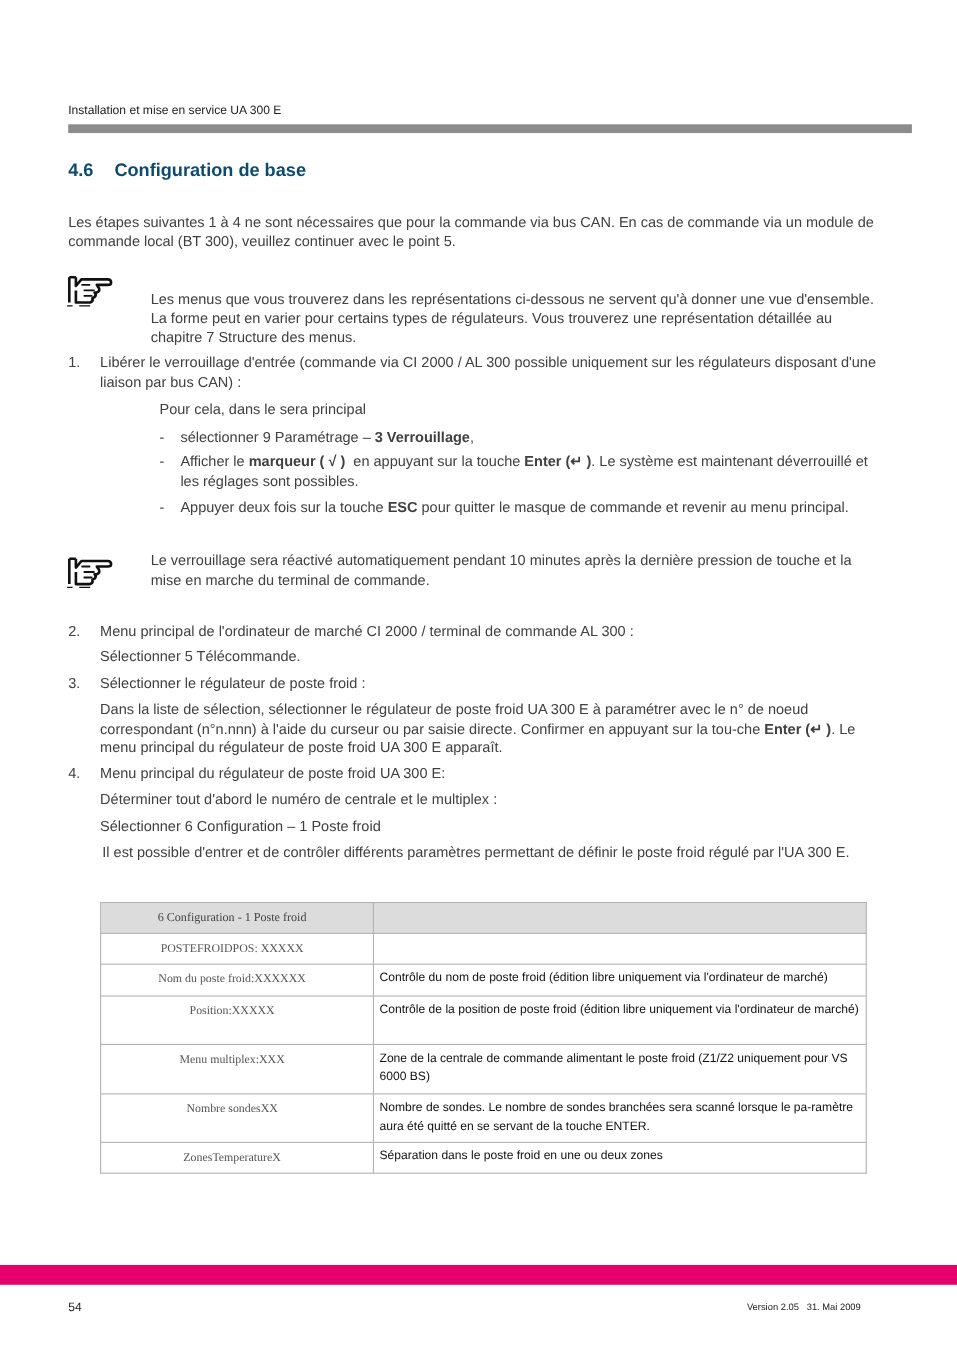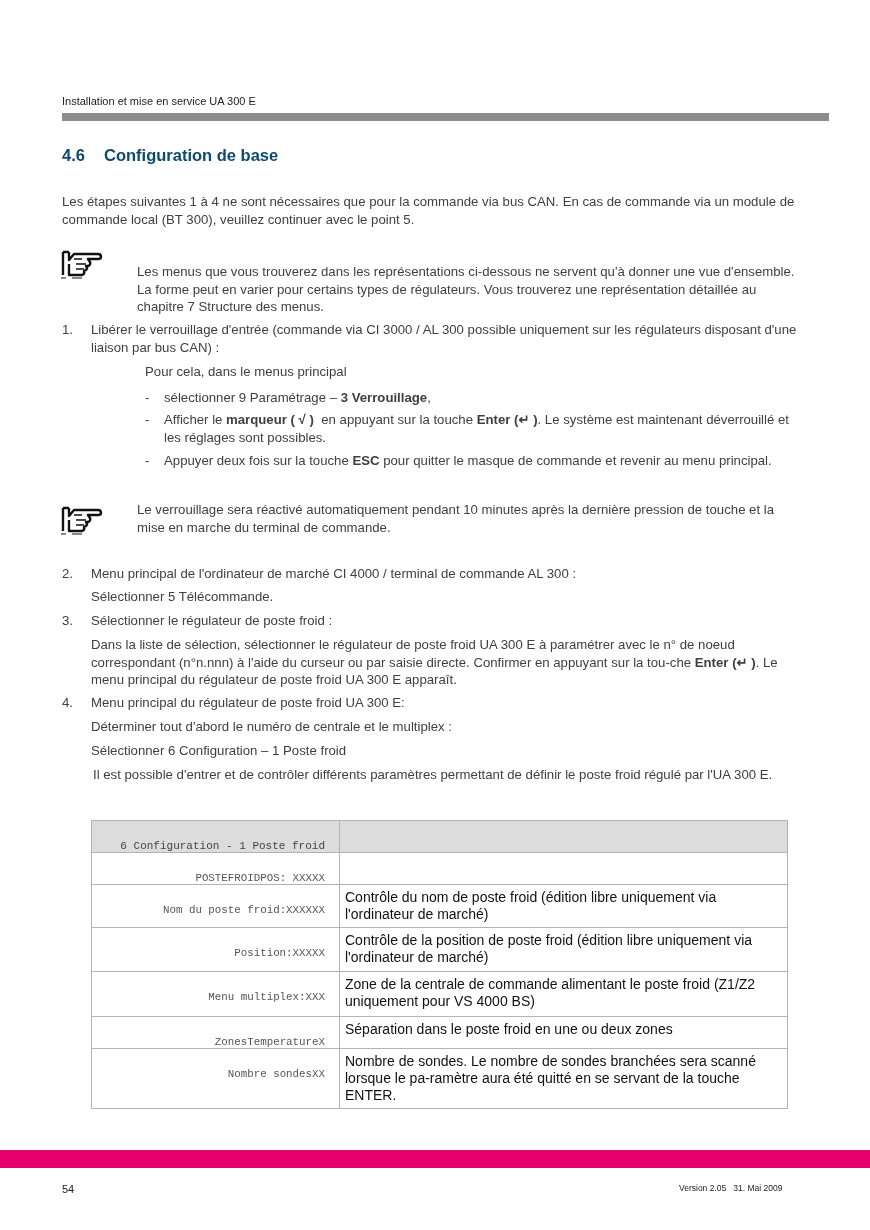--- a/index.html
+++ b/index.html
@@ -27,25 +27,25 @@
   table.cfg {
     position: absolute; left: 91px; top: 820px; width: 697px;
     border-collapse: collapse; table-layout: fixed;
   }
   table.cfg td {
     border: 1px solid #b3b3b3; vertical-align: top; padding: 0;
   }
   table.cfg tr.head td { background: #dcdcdc; height: 27px; }
   td.c1 { width: 247px; }
   .mono {
-    font-family: Liberation Mono, monospace; font-size: 10.8px; color: #555;
-    display: flex; justify-content: flex-end; padding: 7px 14px 0 5px; margin-top: 12px;
+    font-family: Liberation Serif, serif; font-size: 10.8px; color: #555;
+    display: flex; justify-content: center; padding: 7px 14px 0 5px;
   }
   .head .mono { color: #444; font-size: 11px; padding-top: 7px; }
-  .desc { font-size: 14px; line-height: 17px; color: #111; padding: 4px 6px 4px 5px; }
+  .desc { font-size: 11px; line-height: 17px; color: #111; padding: 4px 6px 4px 5px; }
 
   .pink-bar { left: 0; top: 1150px; width: 870px; height: 18px; background: #e5006d; }
   .page-num { left: 62px; top: 1183px; font-size: 11px; color: #222; }
   .version { left: 679px; top: 1183px; font-size: 8.5px; color: #222; }
 </style>
 </head>
 <body>
 
 <div class="abs running-header">Installation et mise en service UA 300 E</div>
 <div class="abs gray-bar"></div>
@@ -57,22 +57,22 @@
 <div class="abs para intro">Les étapes suivantes 1 à 4 ne sont nécessaires que pour la commande via bus CAN. En cas de commande via un module de commande local (BT 300), veuillez continuer avec le point 5.</div>
 
 <svg class="abs note-icon" style="left:60px;top:250px" viewBox="0 0 44 30">
   <path d="M3 2 L3 25 M3 2 L9 2 M9 2 L9 10 L14 4 L24 4 L38 4 Q41 4 41 7 Q41 9 38 9 L28 9 L30 12 Q31 15 28 16 L26 16 Q28 18 26 20 L24 21 Q25 24 22 25 L9 25 L9 14" fill="none" stroke="#111" stroke-width="2.4" stroke-linejoin="round"></path>
   <path d="M14 9 L22 9 M16 14 L26 14 M16 19 L24 19" stroke="#111" stroke-width="1.6"></path>
   <path d="M1 28 L6 28 M12 28 L22 28" stroke="#111" stroke-width="1.2"></path>
 </svg>
 <div class="abs para note-text" style="top:263px">Les menus que vous trouverez dans les représentations ci-dessous ne servent qu'à donner une vue d'ensemble. La forme peut en varier pour certains types de régulateurs. Vous trouverez une représentation détaillée au chapitre 7 Structure des menus.</div>
 
 <div class="abs para li-num" style="top:321px">1.</div>
-<div class="abs para li-text" style="top:321px">Libérer le verrouillage d'entrée (commande via CI 3000 / AL 300 possible uniquement sur les régulateurs disposant d'une liaison par bus CAN) :</div>
-<div class="abs para sub" style="top:363px">Pour cela, dans le menus principal</div>
+<div class="abs para li-text" style="top:321px">Libérer le verrouillage d'entrée (commande via CI 2000 / AL 300 possible uniquement sur les régulateurs disposant d'une liaison par bus CAN) :</div>
+<div class="abs para sub" style="top:363px">Pour cela, dans le sera principal</div>
 
 <div class="abs para dash-item" style="top:389px;height:18px">
   <span class="dash">-</span>
   <span class="dash-body"><span>sélectionner 9 Paramétrage – </span><b>3 Verrouillage</b><span>,</span></span>
 </div>
 <div class="abs para dash-item" style="top:411px;height:36px">
   <span class="dash">-</span>
   <span class="dash-body"><span>Afficher le </span><b>marqueur ( √ )</b><span style="white-space:pre">  en appuyant sur la touche </span><b>Enter (↵ )</b><span>. Le système est maintenant déverrouillé et les réglages sont possibles.</span></span>
 </div>
 <div class="abs para dash-item" style="top:452px;height:36px">
@@ -81,21 +81,21 @@
 </div>
 
 <svg class="abs note-icon" style="left:60px;top:506px" viewBox="0 0 44 30">
   <path d="M3 2 L3 25 M3 2 L9 2 M9 2 L9 10 L14 4 L24 4 L38 4 Q41 4 41 7 Q41 9 38 9 L28 9 L30 12 Q31 15 28 16 L26 16 Q28 18 26 20 L24 21 Q25 24 22 25 L9 25 L9 14" fill="none" stroke="#111" stroke-width="2.4" stroke-linejoin="round"></path>
   <path d="M14 9 L22 9 M16 14 L26 14 M16 19 L24 19" stroke="#111" stroke-width="1.6"></path>
   <path d="M1 28 L6 28 M12 28 L22 28" stroke="#111" stroke-width="1.2"></path>
 </svg>
 <div class="abs para note-text" style="top:501px">Le verrouillage sera réactivé automatiquement pendant 10 minutes après la dernière pression de touche et la mise en marche du terminal de commande.</div>
 
 <div class="abs para li-num" style="top:565px">2.</div>
-<div class="abs para li-text" style="top:565px">Menu principal de l'ordinateur de marché CI 4000 / terminal de commande AL 300 :</div>
+<div class="abs para li-text" style="top:565px">Menu principal de l'ordinateur de marché CI 2000 / terminal de commande AL 300 :</div>
 <div class="abs para li-text" style="top:588px">Sélectionner 5 Télécommande.</div>
 
 <div class="abs para li-num" style="top:612px">3.</div>
 <div class="abs para li-text" style="top:612px">Sélectionner le régulateur de poste froid :</div>
 <div class="abs para li-text" style="top:636px"><span>Dans la liste de sélection, sélectionner le régulateur de poste froid UA 300 E à paramétrer avec le n° de noeud correspondant (n°n.nnn) à l'aide du curseur ou par saisie directe. Confirmer en appuyant sur la tou-che </span><b>Enter (↵ )</b><span>. Le menu principal du régulateur de poste froid UA 300 E apparaît.</span></div>
 
 <div class="abs para li-num" style="top:694px">4.</div>
 <div class="abs para li-text" style="top:694px">Menu principal du régulateur de poste froid UA 300 E:</div>
 <div class="abs para li-text" style="top:718px">Déterminer tout d'abord le numéro de centrale et le multiplex :</div>
 <div class="abs para li-text" style="top:742px">Sélectionner 6 Configuration – 1 Poste froid</div>
@@ -148,43 +148,43 @@
         </td>
   </tr>
   <tr style="height:45px">
     <td class="c1">
           <div class="mono">
             <span>Menu multiplex:</span>
             <span>XXX</span>
           </div>
         </td>
     <td>
-          <div class="desc">Zone de la centrale de commande alimentant le poste froid (Z1/Z2 uniquement pour VS 4000 BS)</div>
+          <div class="desc">Zone de la centrale de commande alimentant le poste froid (Z1/Z2 uniquement pour VS 6000 BS)</div>
+        </td>
+  </tr>
+  <tr style="height:44px">
+    <td class="c1">
+          <div class="mono">
+            <span>Nombre sondes</span>
+            <span>XX</span>
+          </div>
+        </td>
+    <td>
+          <div class="desc">Nombre de sondes. Le nombre de sondes branchées sera scanné lorsque le pa-ramètre aura été quitté en se servant de la touche ENTER.</div>
         </td>
   </tr>
   <tr style="height:28px">
     <td class="c1">
           <div class="mono">
             <span>ZonesTemperature</span>
             <span>X</span>
           </div>
         </td>
     <td>
           <div class="desc">Séparation dans le poste froid en une ou deux zones</div>
         </td>
   </tr>
-  <tr style="height:44px">
-    <td class="c1">
-          <div class="mono">
-            <span>Nombre sondes</span>
-            <span>XX</span>
-          </div>
-        </td>
-    <td>
-          <div class="desc">Nombre de sondes. Le nombre de sondes branchées sera scanné lorsque le pa-ramètre aura été quitté en se servant de la touche ENTER.</div>
-        </td>
-  </tr>
 </tbody>
   </table>
 
 <div class="abs pink-bar"></div>
 <div class="abs page-num">54</div>
 <div class="abs version" style="white-space:pre">Version 2.05   31. Mai 2009</div>
 
 </body></html>

